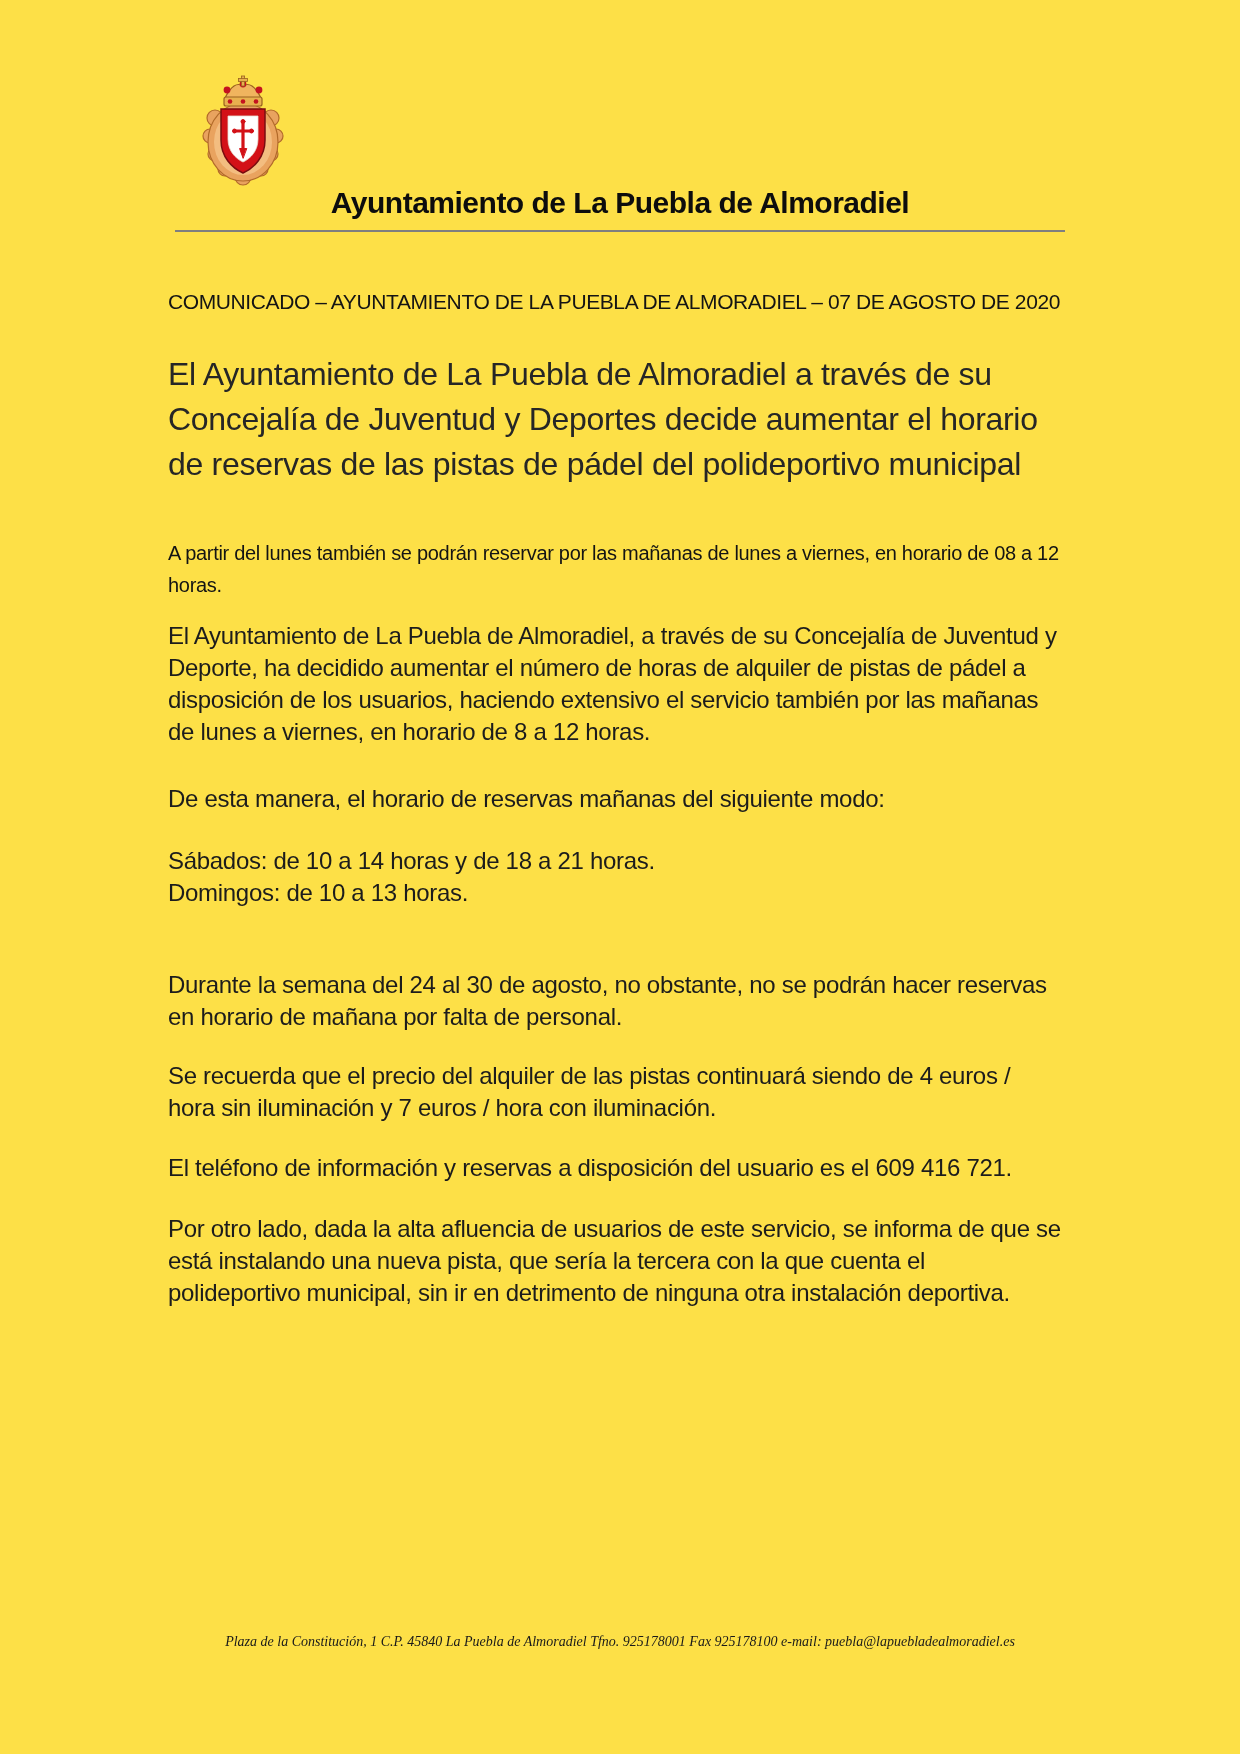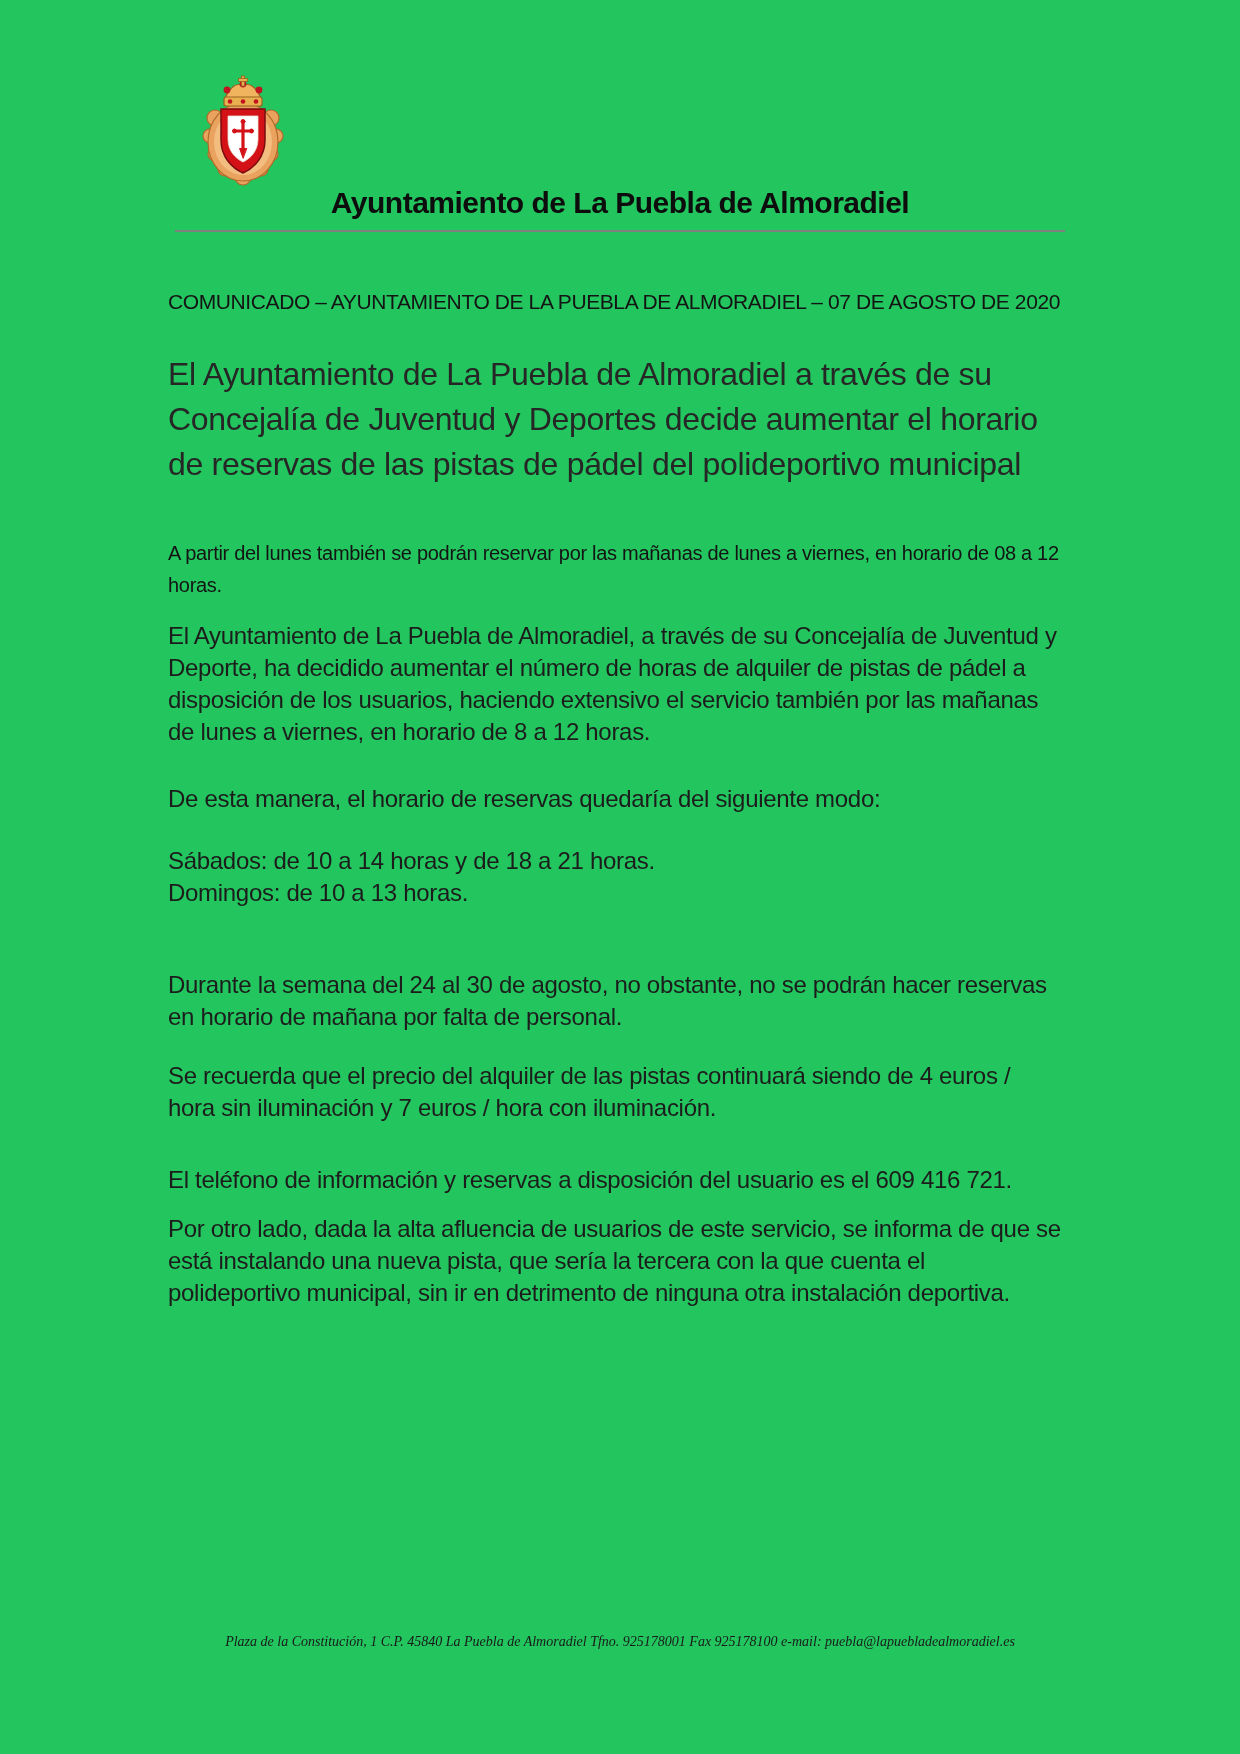--- a/index.html
+++ b/index.html
@@ -1,20 +1,20 @@
 <!DOCTYPE html>
 <html><head>
 <meta charset="utf-8">
 <style>
   html,body { margin:0; padding:0; background:#e9e9e9; }
   .page {
     position:relative;
     width:1240px; height:1754px;
     margin:0 auto;
-    background:#22c55e;
+    background:#fde047;
     font-family:"Liberation Sans", sans-serif;
     color:#1f1f1f;
     overflow:hidden;
   }
   .emblem {
     position:absolute; left:198px; top:72px;
     width:90px; height:116px;
   }
   .org-title {
     position:absolute; left:175px; top:186px; width:890px;
@@ -43,21 +43,21 @@
   }
   .para {
     font-size:24px; line-height:32px; letter-spacing:-0.3px;
     color:#1c1c1c;
   }
   .p1 { top:620px; }
   .p2 { top:783px; }
   .schedule { top:845px; }
   .p3 { top:969px; }
   .p4 { top:1060px; }
-  .p5 { top:1152px;margin-top:12px; }
+  .p5 { top:1152px; }
   .p6 { top:1213px; }
   .page-footer {
     position:absolute; left:175px; top:1634px; width:890px;
     text-align:center;
     font-family:"Liberation Serif", serif; font-style:italic;
     font-size:14px; color:#1a1a1a;
   }
 </style>
 </head>
 <body>
@@ -112,21 +112,21 @@
   <div class="org-title">Ayuntamiento de La Puebla de Almoradiel</div>
   <div class="header-rule"></div>
 
   <div class="blk kicker">COMUNICADO – AYUNTAMIENTO DE LA PUEBLA DE ALMORADIEL – 07 DE AGOSTO DE 2020</div>
 
   <div class="blk headline">El Ayuntamiento de La Puebla de Almoradiel a través de su Concejalía de Juventud y Deportes decide aumentar el horario de reservas de las pistas de pádel del polideportivo municipal</div>
 
   <div class="blk lead">A partir del lunes también se podrán reservar por las mañanas de lunes a viernes, en horario de 08 a 12 horas.</div>
 
   <div class="blk para p1">El Ayuntamiento de La Puebla de Almoradiel, a través de su Concejalía de Juventud y Deporte, ha decidido aumentar el número de horas de alquiler de pistas de pádel a disposición de los usuarios, haciendo extensivo el servicio también por las mañanas de lunes a viernes, en horario de 8 a 12 horas.</div>
-  <div class="blk para p2">De esta manera, el horario de reservas quedaría del siguiente modo:</div>
+  <div class="blk para p2">De esta manera, el horario de reservas mañanas del siguiente modo:</div>
 
   <div class="blk para schedule">
     <div>Sábados: de 10 a 14 horas y de 18 a 21 horas.</div>
     <div>Domingos: de 10 a 13 horas.</div>
   </div>
 
   <div class="blk para p3">Durante la semana del 24 al 30 de agosto, no obstante, no se podrán hacer reservas en horario de mañana por falta de personal.</div>
   <div class="blk para p4">Se recuerda que el precio del alquiler de las pistas continuará siendo de 4 euros / hora sin iluminación y 7 euros / hora con iluminación.</div>
   <div class="blk para p5">El teléfono de información y reservas a disposición del usuario es el 609 416 721.</div>
   <div class="blk para p6">Por otro lado, dada la alta afluencia de usuarios de este servicio, se informa de que se está instalando una nueva pista, que sería la tercera con la que cuenta el polideportivo municipal, sin ir en detrimento de ninguna otra instalación deportiva.</div>

